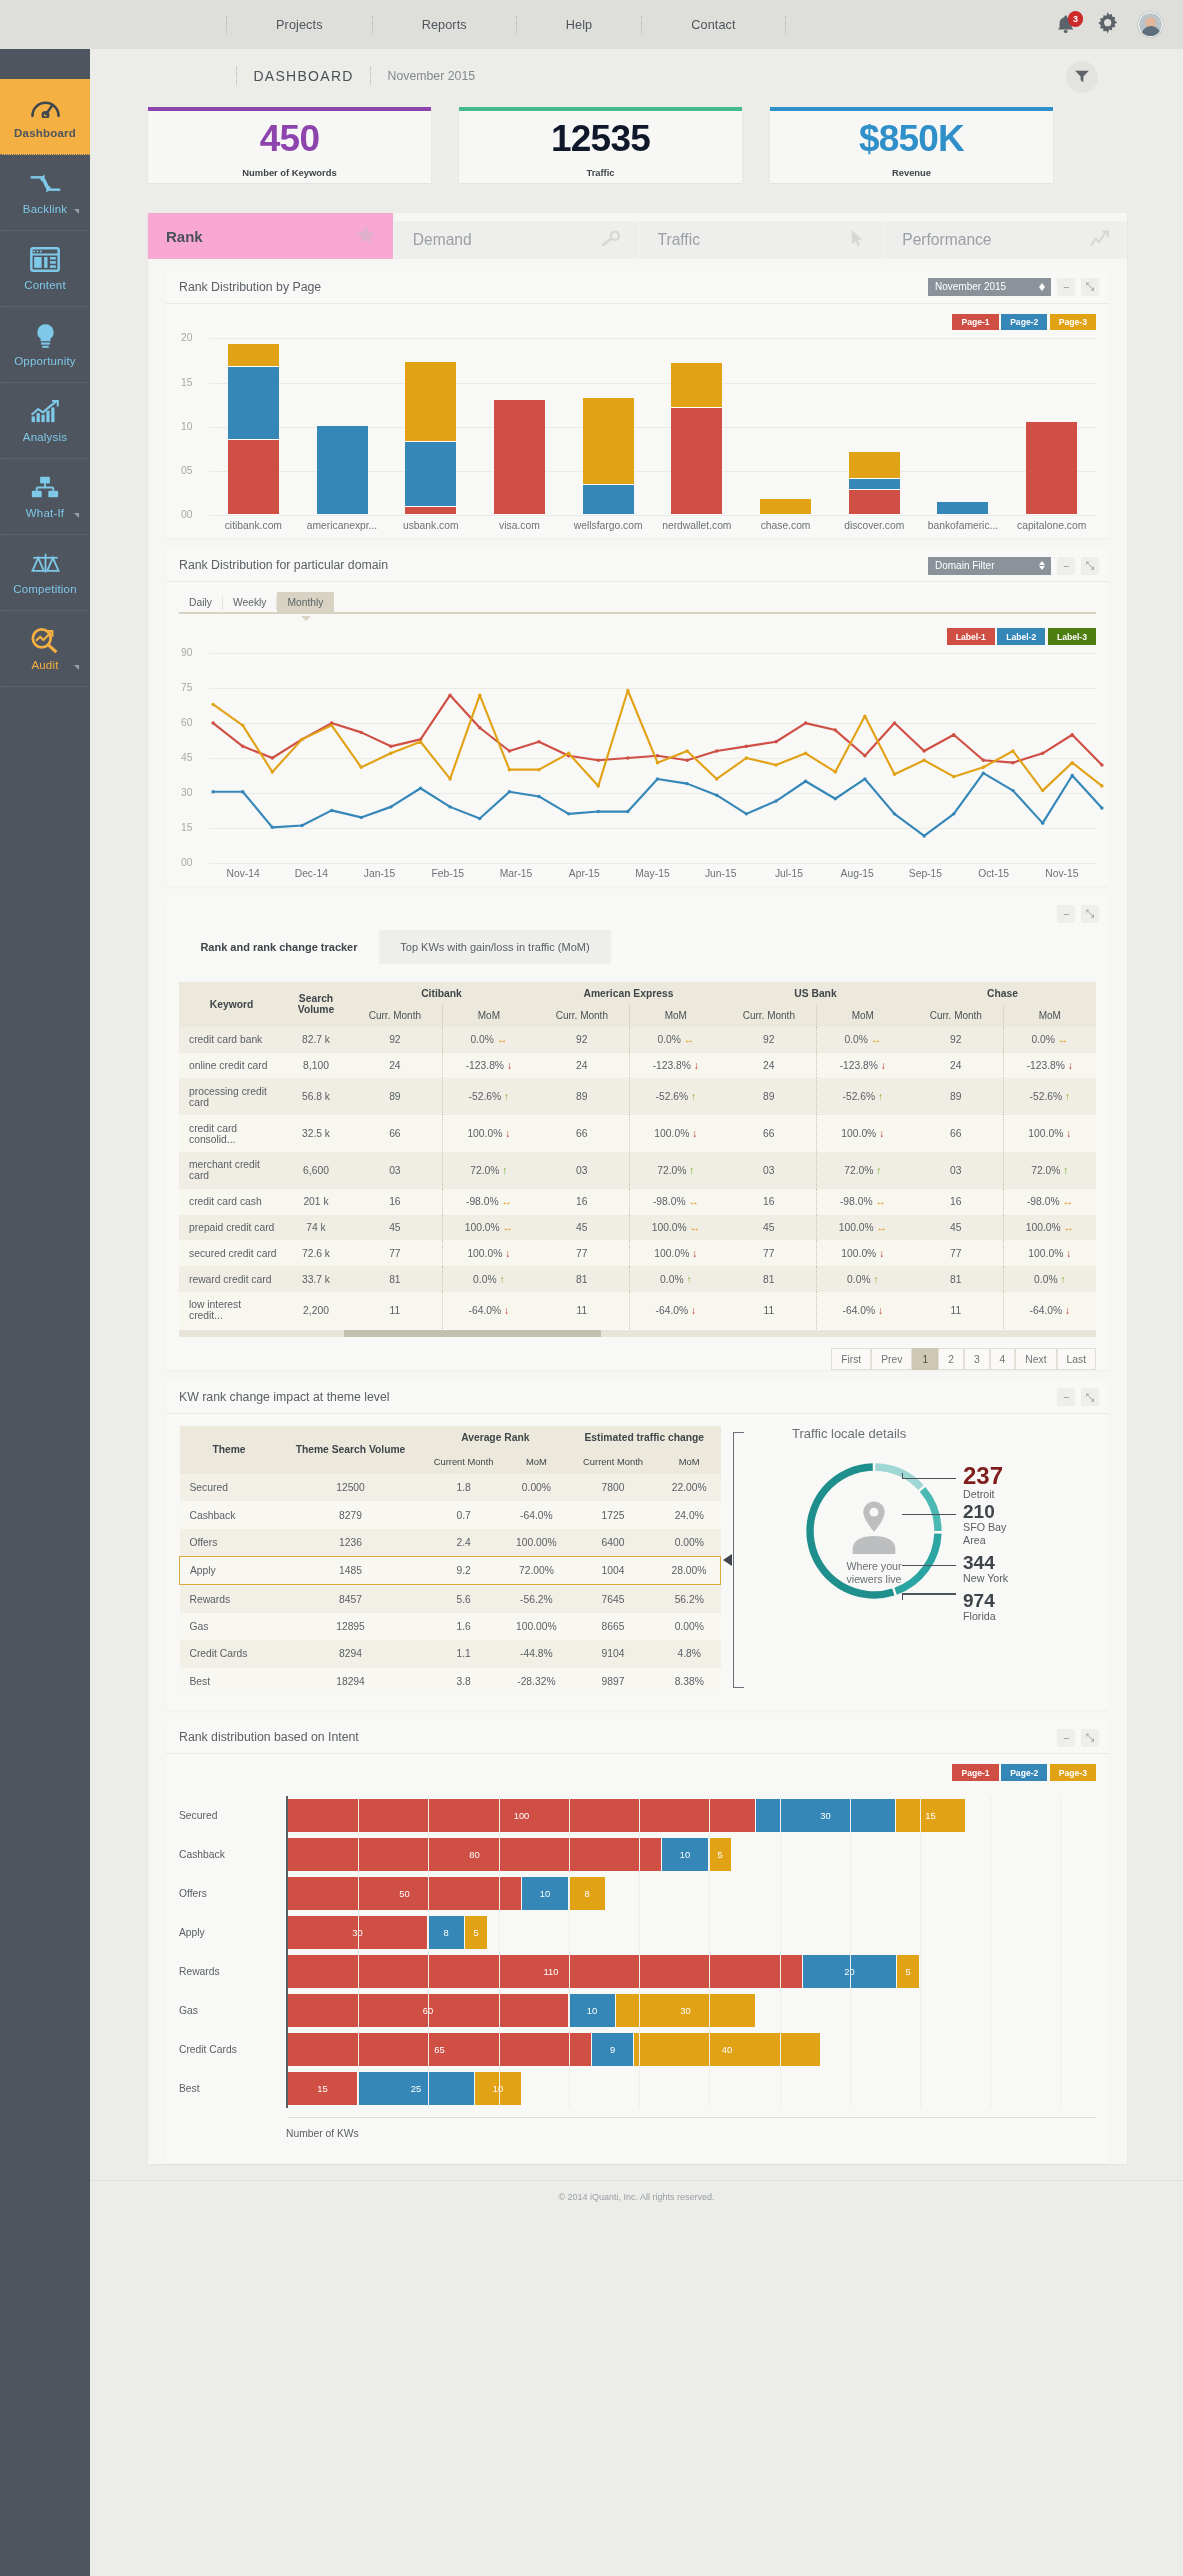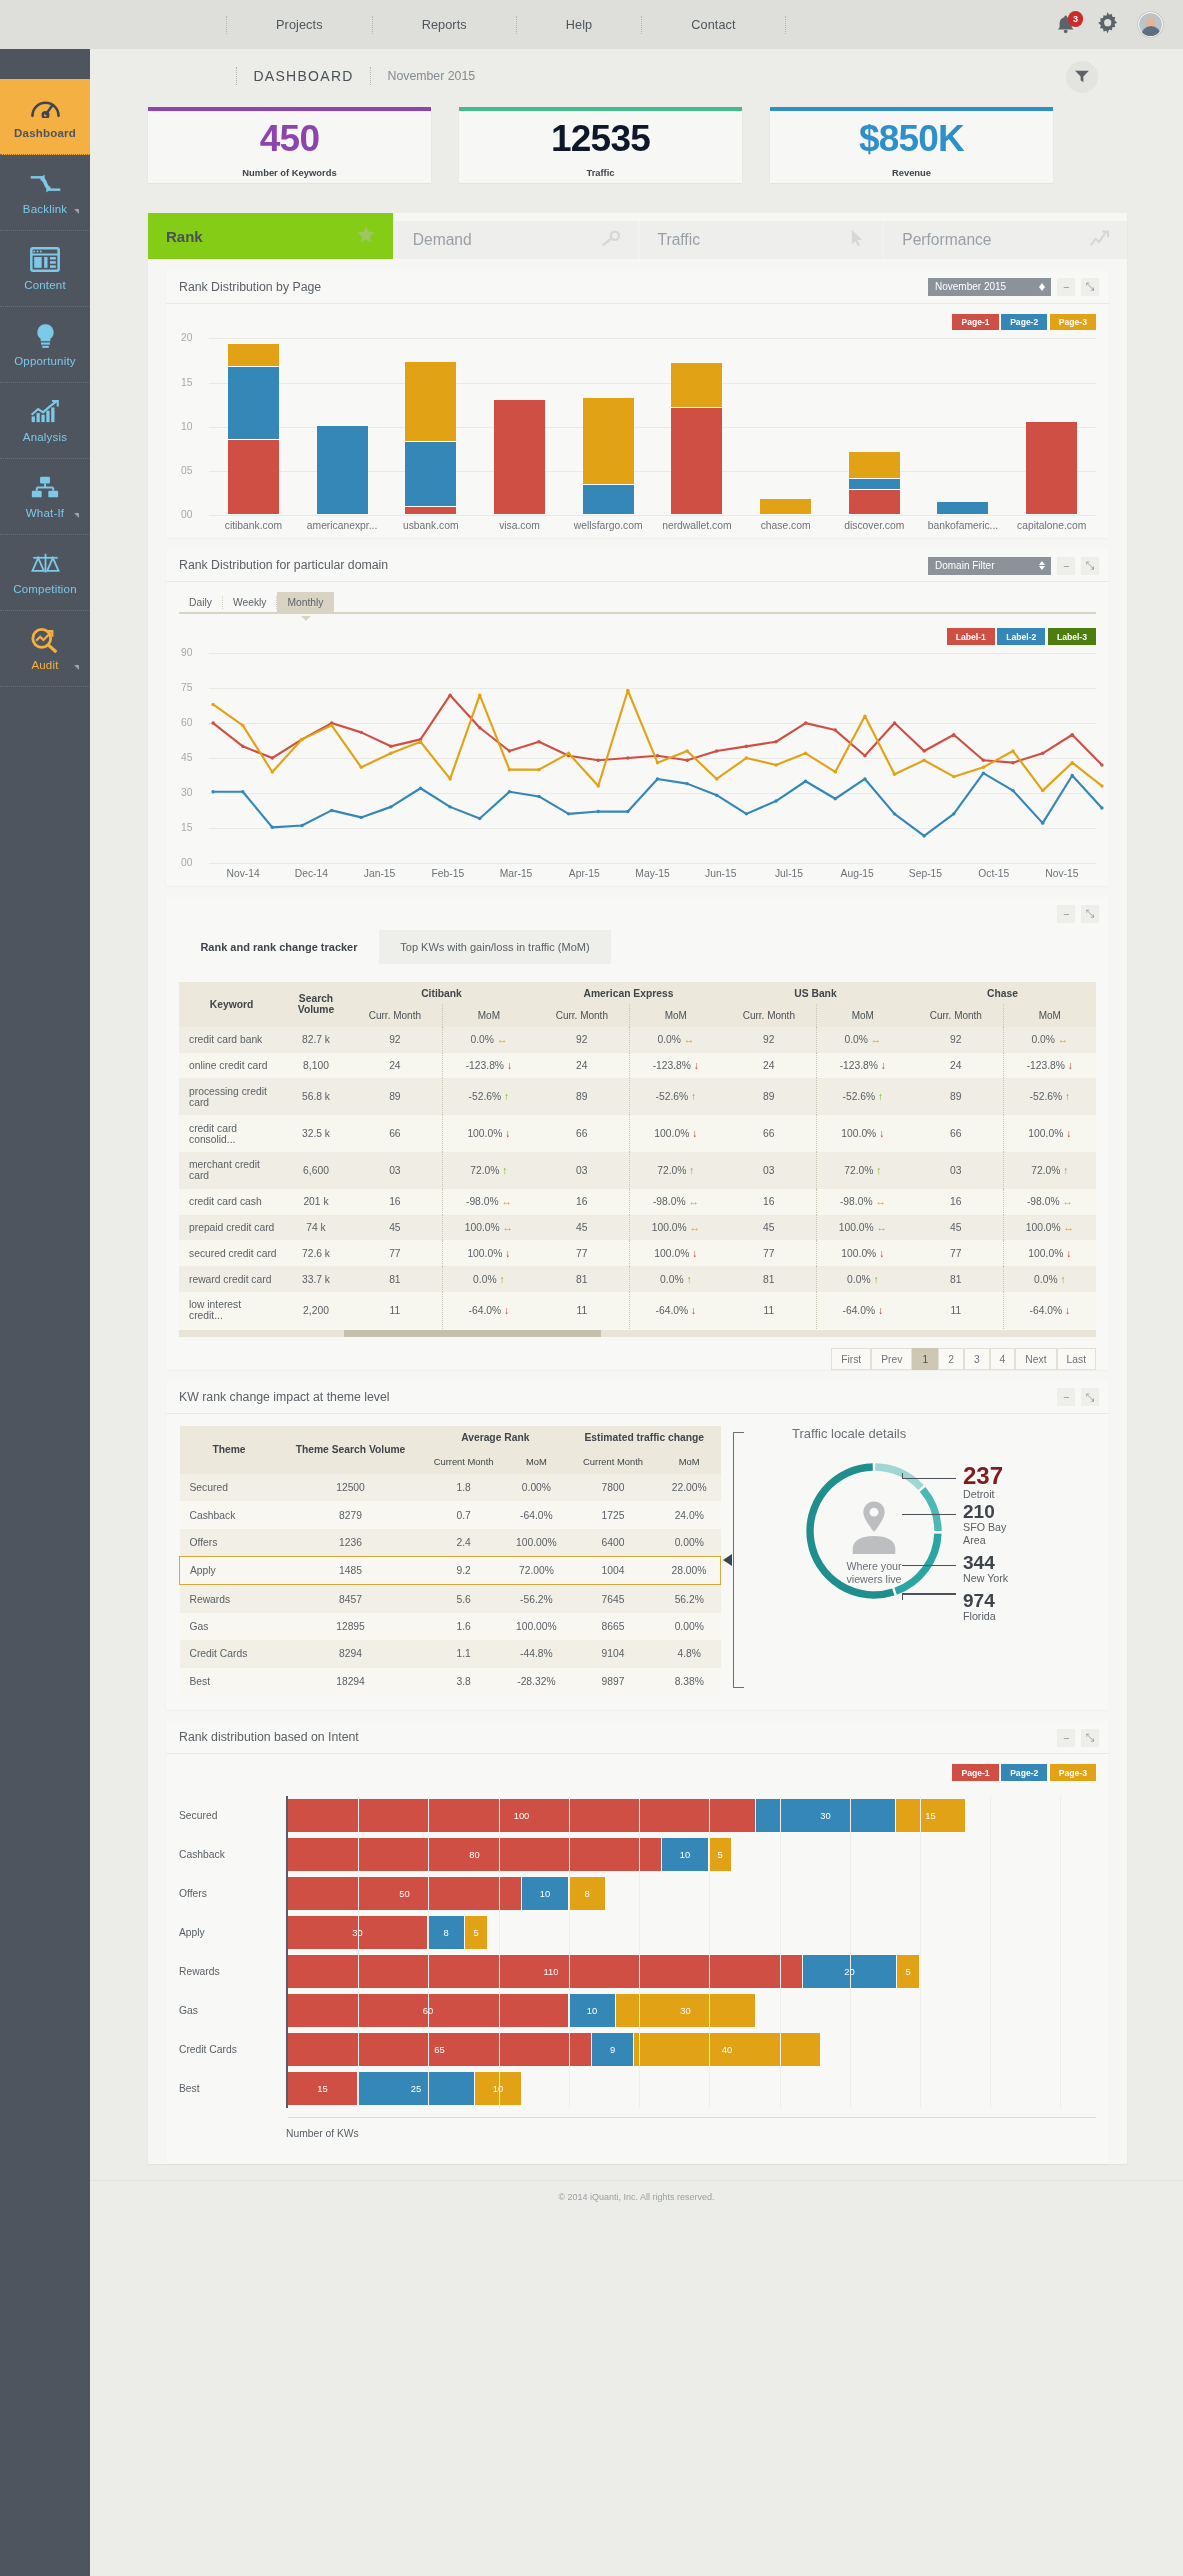--- a/index.html
+++ b/index.html
@@ -83,21 +83,21 @@
   .panel {
     margin: 30px 0 0 58px; width: 979px; background: #f6f6f4;
     box-shadow: 0 0.8px 1.6px rgba(0,0,0,.07);
   }
   .tabs { display: flex; height: 46px; align-items: flex-end; }
   .tab {
     height: 38px; display:flex; align-items:center; justify-content:space-between;
     padding: 0 18px; font-size: 15.6px; color: #9aa0a5; background:#eeeeec;
     border-right: 2.5px solid #f1f1ef; min-width: 123px;
   }
-  .tab.active { height: 46px; background: #84cc16; color:#4a5158; font-weight:bold;
+  .tab.active { height: 46px; background: #f9a8d4; color:#4a5158; font-weight:bold;
                 font-size:15px; width: 247px; }
   .tab.w-demand { width: 245px; } .tab.w-traffic { width: 245px; }
   .tab.w-perf { width: 243px; border-right: none; }
   .tab .ticon { opacity: .45; margin-left: 15px; }
 
   
   .card { background:#f8f8f6; margin: 11.5px 18px 0 18px; box-shadow:0 0.8px 1.6px rgba(0,0,0,.06); }
   .card-head {
     height: 33px; display:flex;align-items:center;
     border-bottom: 0.8px solid #e9e9e5; padding: 0 13px; position:relative;
@@ -122,21 +122,21 @@
   .bc-wrap { position: relative; padding: 10px 13px 6.6px 13px; }
   .bc-plot { position: relative; height: 177px; margin: 8.2px 0 0 30px; }
   .gridline { position:absolute; left:0; right:0; height:0.8px; background:#eaeae6; }
   .ytick { position:absolute; left:-28px; font-size:10.3px; color:#a8a9a5; transform:translateY(-5.8px);}
   .bars { position:absolute; left:0; right:0; bottom:0; height:100%;
           display:flex; align-items:flex-end; }
   .bargrp { flex:1; display:flex; flex-direction:column; align-items:center; height:100%;
             justify-content:flex-end; }
   .stack { width:51px; display:flex; flex-direction:column-reverse; }
   .seg { width:100%; border-bottom: 1.2px solid #fff; }
-  .xlabels { display:flex; margin:5px 0 0 30px; }
+  .xlabels { display:flex; margin:5px 0 0 30px;justify-content:flex-end; }
   .xlabels div { flex:1; text-align:center; font-size:10.3px; color:#6c7278; }
 
   
   .dwm { display:flex; align-items:flex-end; margin: 10px 0 0 13px; position:relative; }
   .dwm span { font-size:10.3px; color:#5d6369; padding: 5px 10px; }
   .dwm .vs { border-left:1.6px dotted #cfcfc8; height:13px; align-self:center;}
   .dwm .sel { background:#d8d3c3; position:relative; }
   .dwm-rule { position:absolute; left:0; right:13px; bottom:-0.8px; height:2.5px; background:#d8d3c3;}
   .dwm .sel::after { content:""; position:absolute; left:50%; margin-left:-5px; bottom:-7.4px;
      width:0;height:0;border-left:5px solid transparent;border-right:5px solid transparent;

